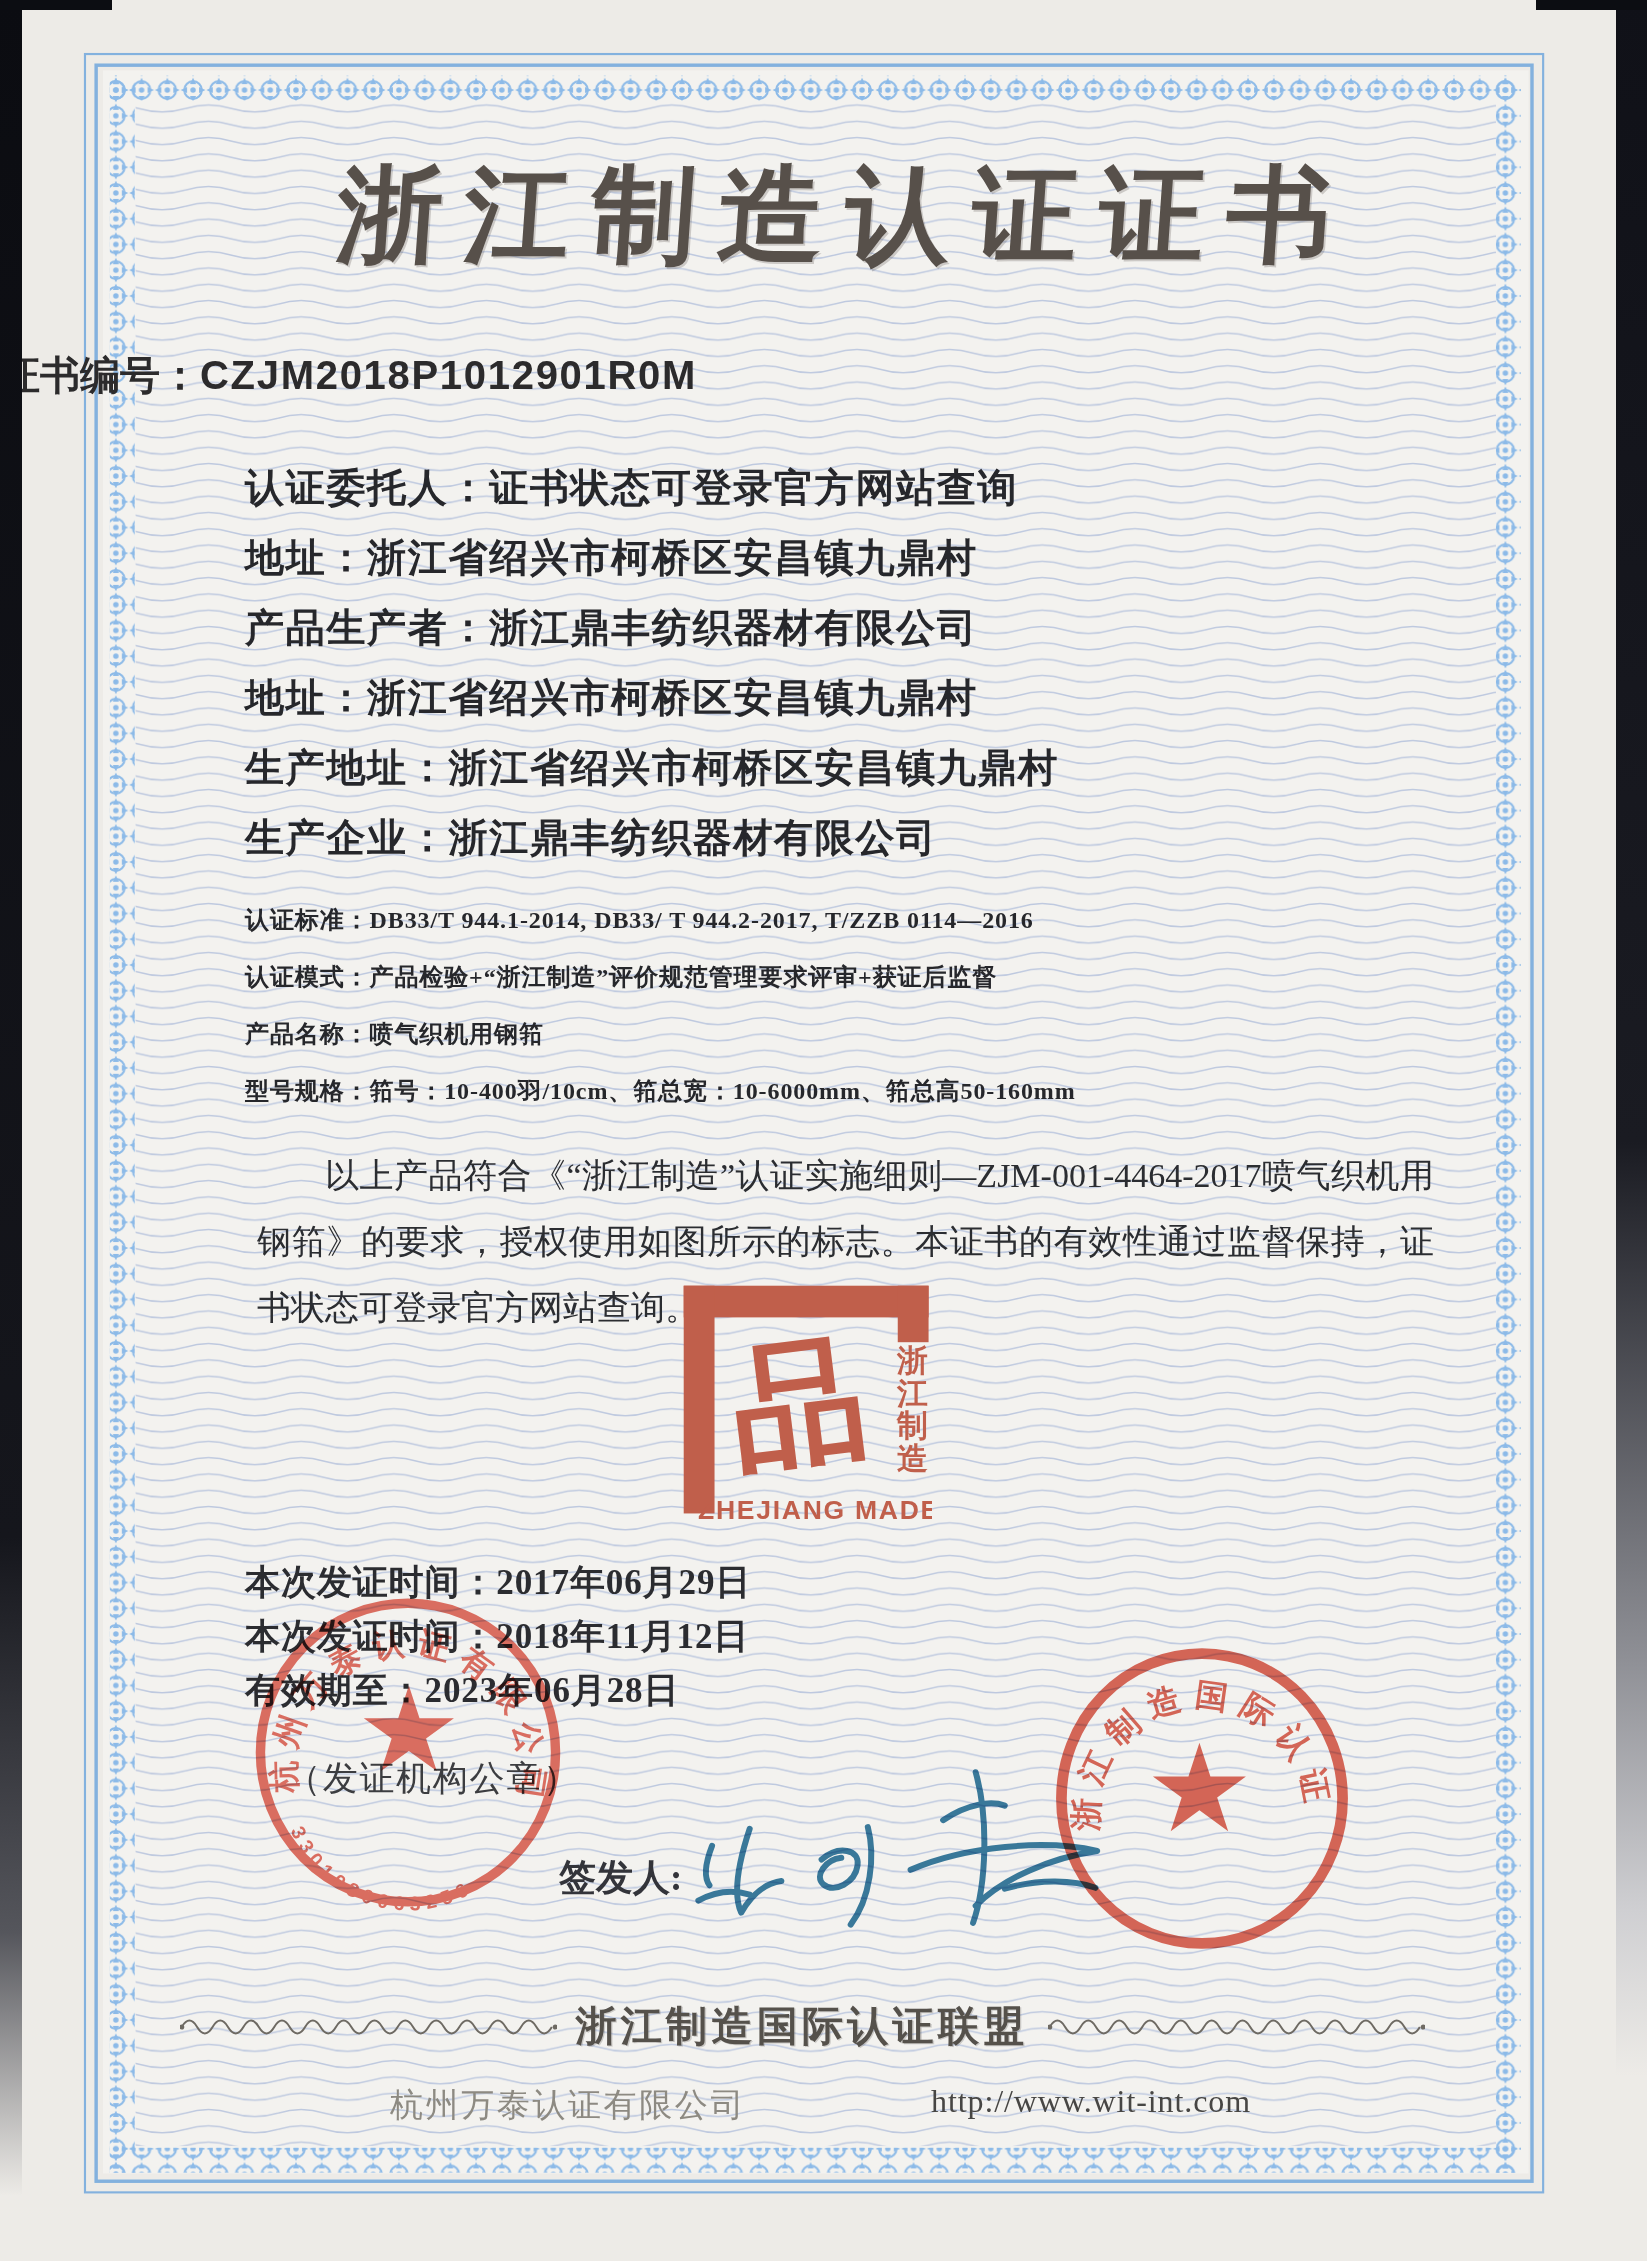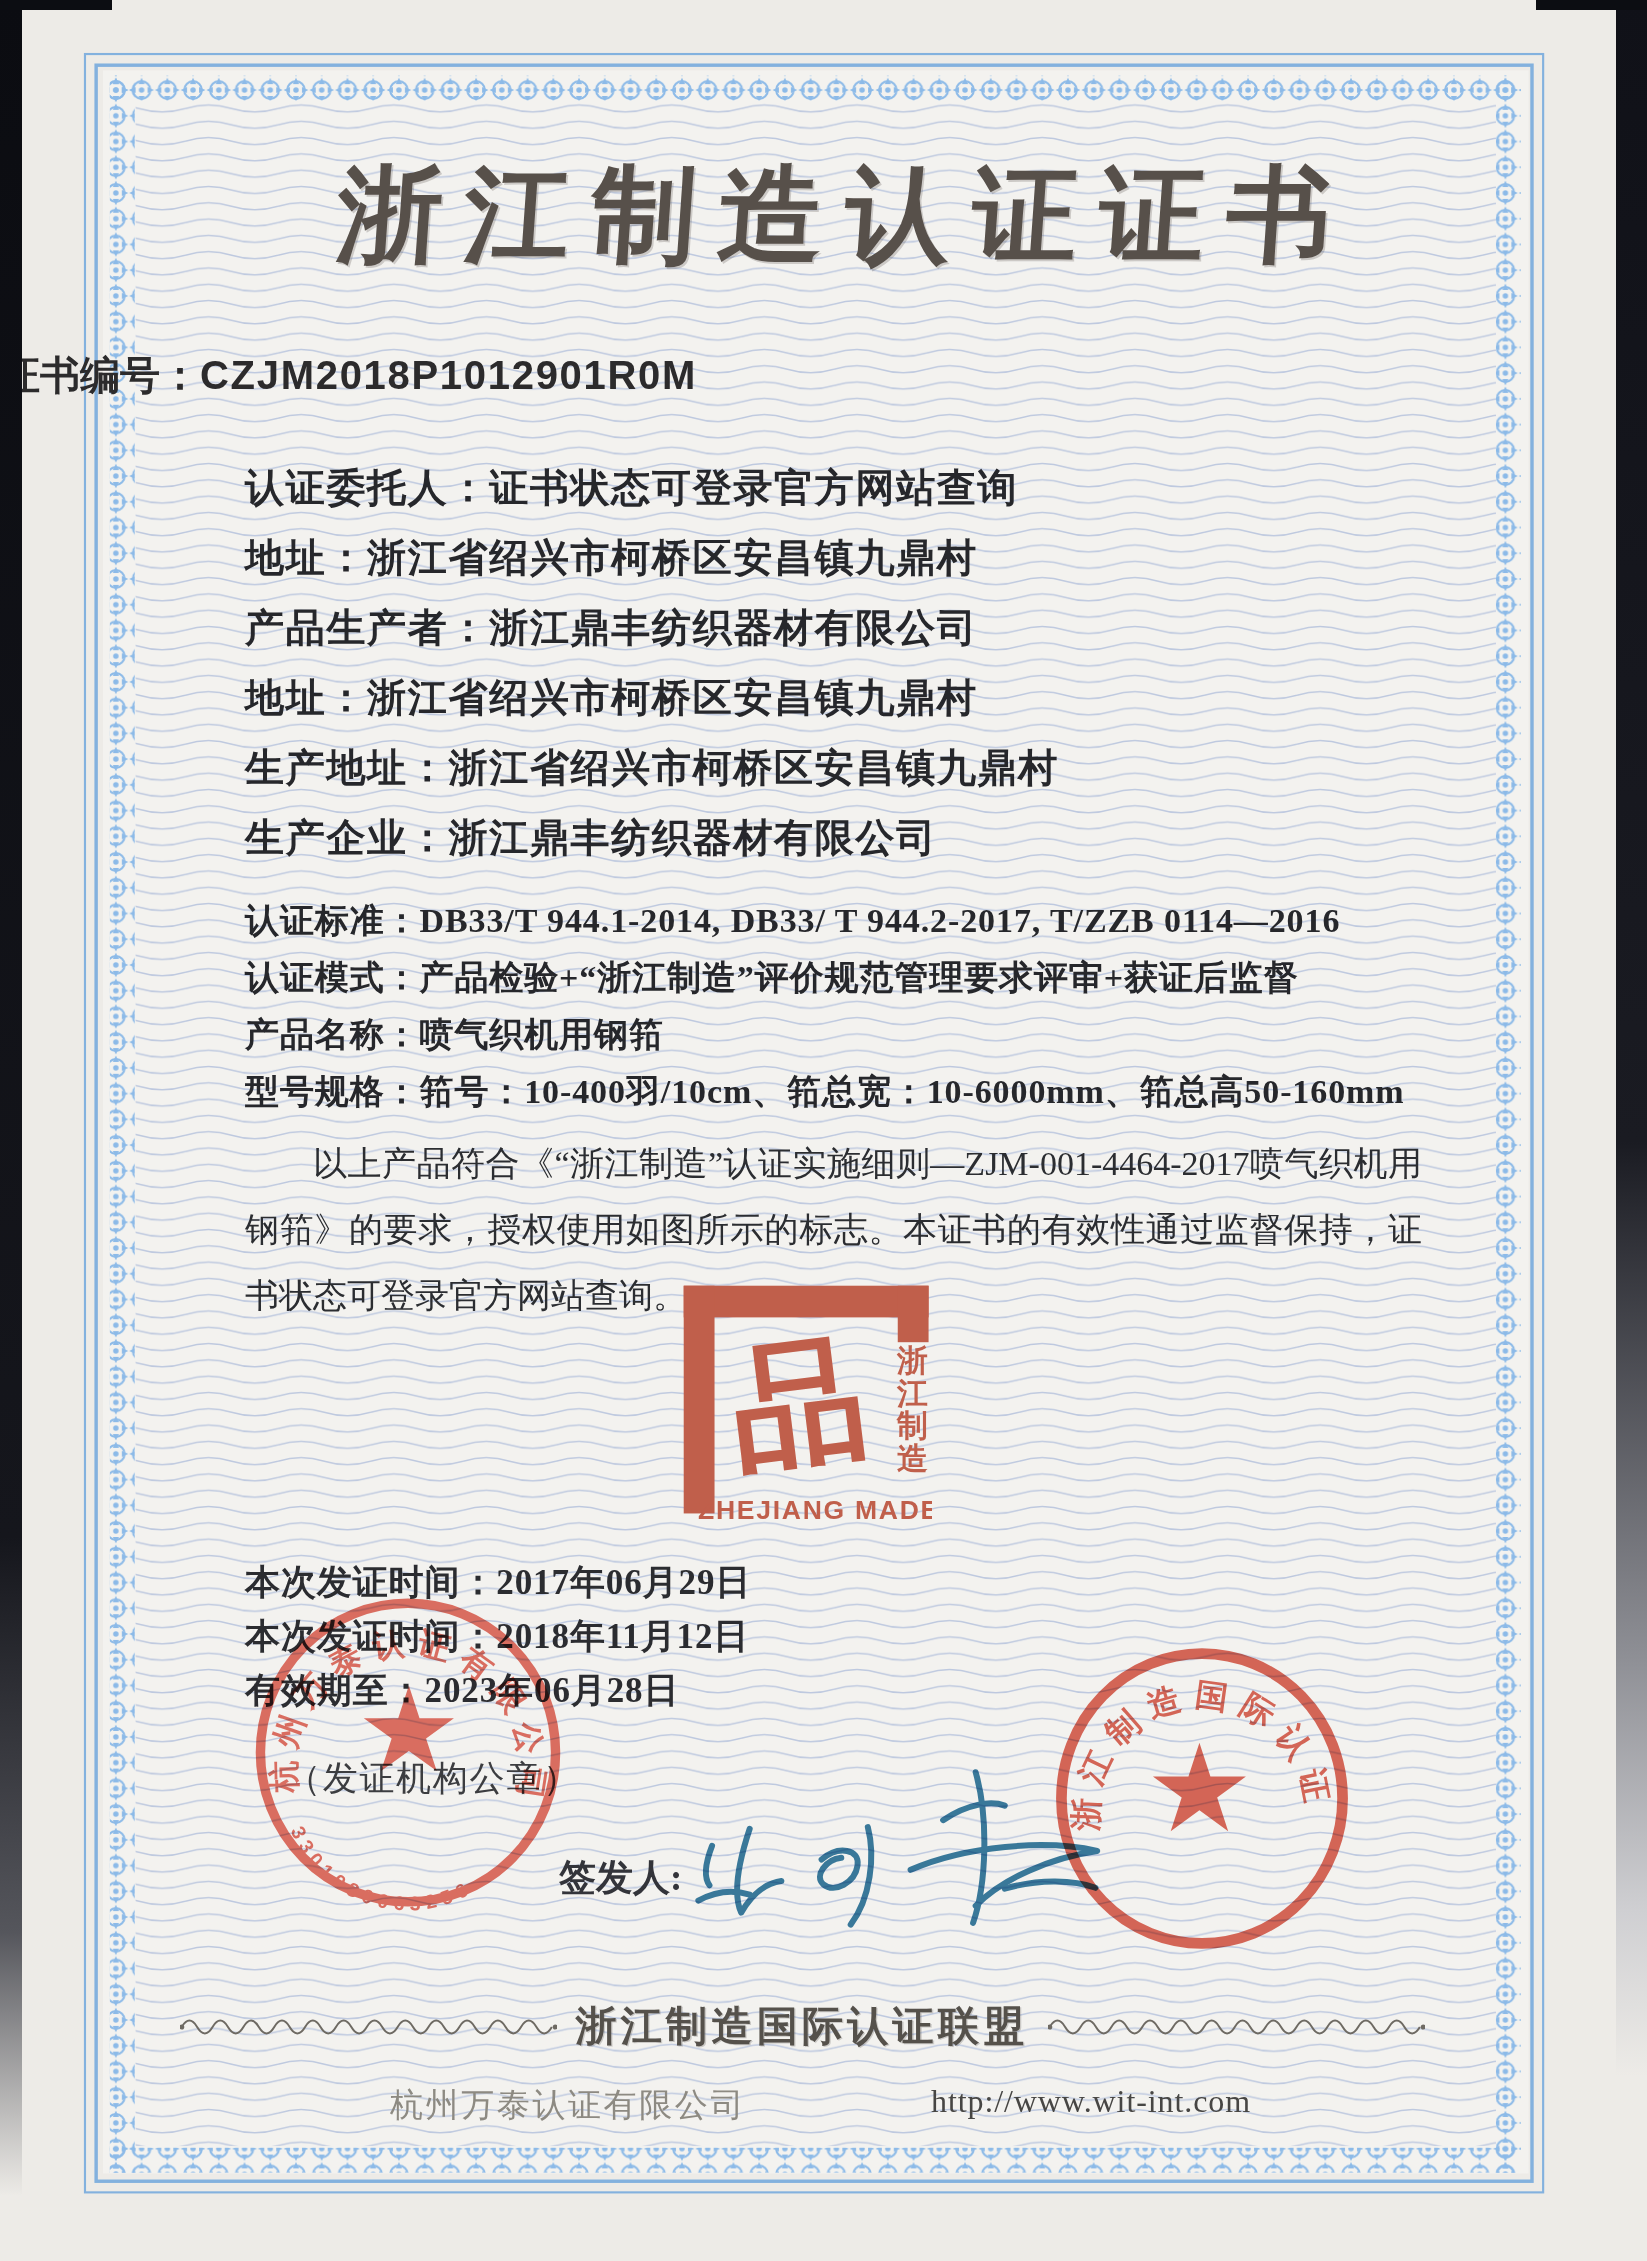--- a/index.html
+++ b/index.html
@@ -20,23 +20,23 @@
      transform:skewX(-4deg);text-shadow:1.7px 1.7px 0 rgba(87,80,74,.25);}
   
   .certno{position:absolute;left:0;top:348px;width:1338px;text-align:left;z-index:2;
      font-family:"Liberation Sans","DejaVu Sans",sans-serif;font-weight:bold;font-size:40px;color:#2c2b2c;}
   .certno .num{letter-spacing:1.7px;}
   
   .info{position:absolute;left:245px;top:453px;z-index:2;}
   .info .line{height:70px;line-height:70px;font-size:39px;font-weight:bold;letter-spacing:1.7px;color:#26272b;}
   
   .specs{position:absolute;left:245px;top:892px;z-index:2;}
-  .specs .line{height:57px;line-height:57px;font-size:34px;font-weight:bold;letter-spacing:0.9px;color:#26272b;}
-  
-  .para{position:absolute;left:245px;top:1131px;width:1177px;z-index:2;margin:0;
+  .specs .line{height:57px;line-height:57px;font-size:24px;font-weight:bold;letter-spacing:0.9px;color:#26272b;}
+  
+  .para{position:absolute;left:245px;top:1131px;width:1177px;z-index:2;margin:12px;
      font-size:34px;line-height:66px;text-align:justify;text-indent:2em;color:#2b2d31;font-weight:500;}
   
   .logo{position:absolute;left:682px;top:1282px;z-index:2;}
   
   .dates{position:absolute;left:245px;top:1556px;z-index:2;}
   .dates .line{height:54px;line-height:54px;font-size:35px;font-weight:bold;letter-spacing:0.9px;color:#2b2c30;}
   .seal-note{position:absolute;left:242px;top:1755px;z-index:2;font-size:35px;letter-spacing:1.7px;color:#3c3d40;margin-left:44px;}
   .issuer{position:absolute;left:559px;top:1853px;z-index:2;font-size:37px;font-weight:bold;color:#33343a;}
   .signature{position:absolute;left:686px;top:1750px;z-index:4;mix-blend-mode:multiply;}
   

